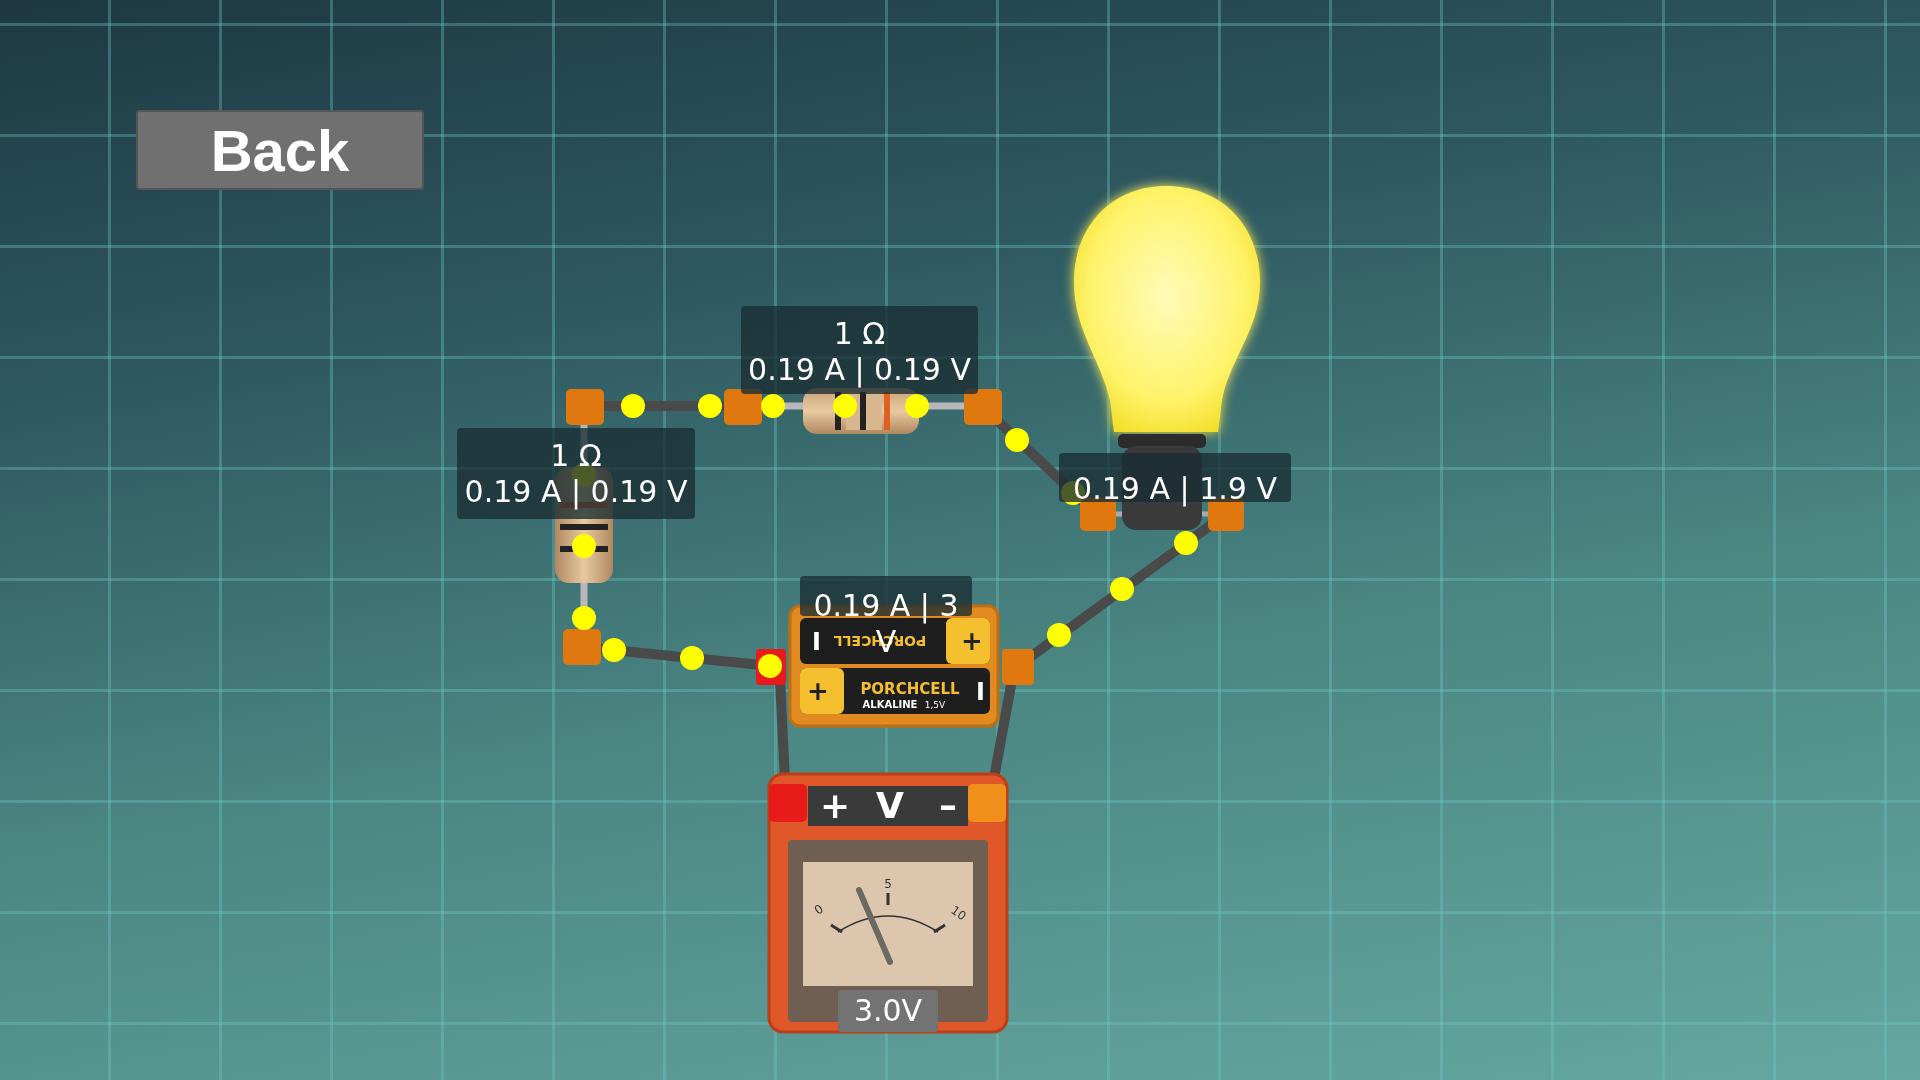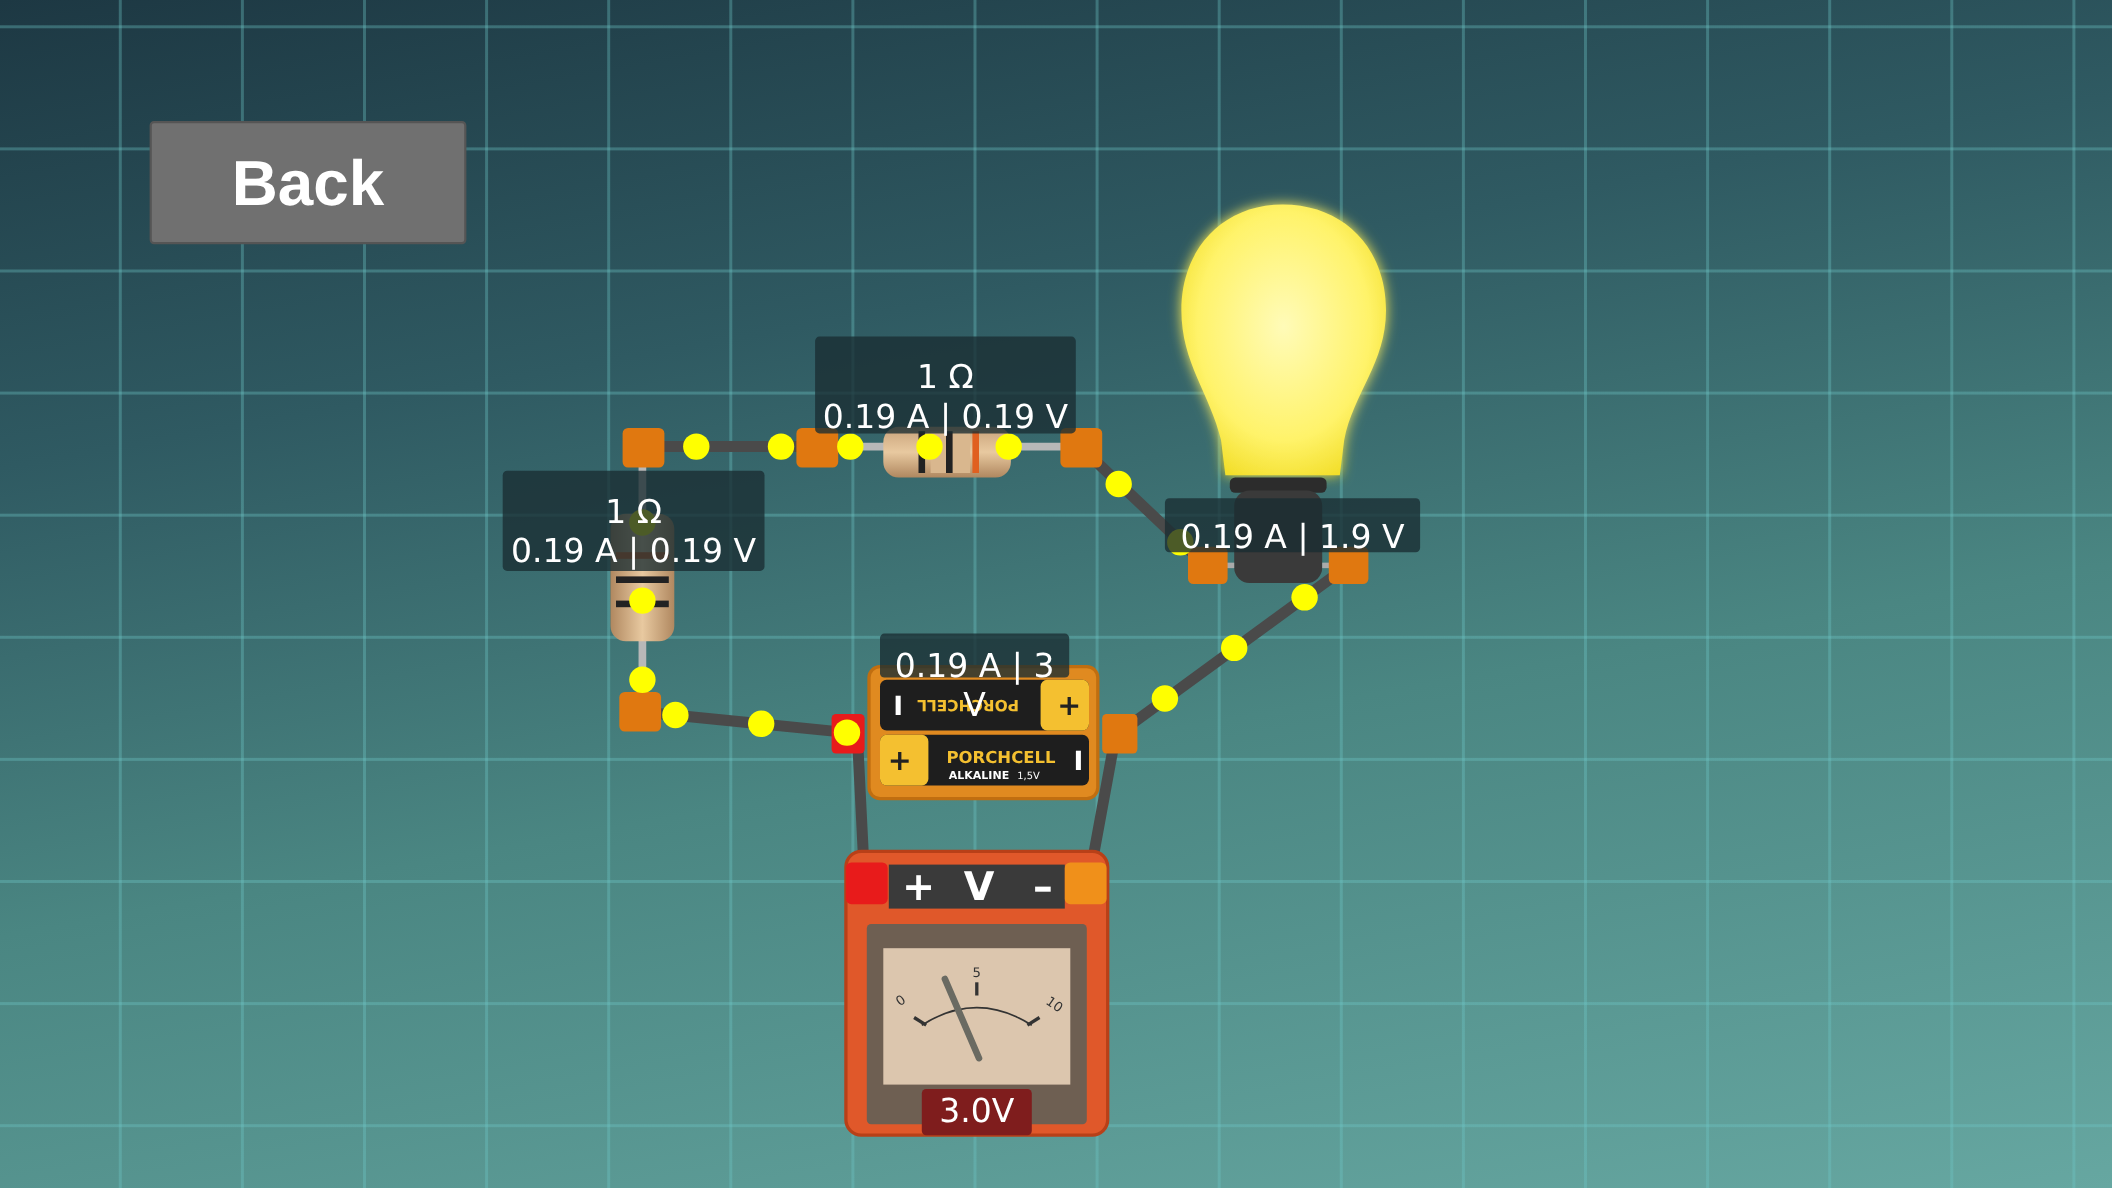--- a/index.html
+++ b/index.html
@@ -10,34 +10,34 @@
   }
   .grid {
     position: absolute; inset: 0;
     background-image:
       linear-gradient(to right, rgba(110,200,200,0.35) 0, rgba(110,200,200,0.35) 3px, transparent 3px),
       linear-gradient(to bottom, rgba(110,200,200,0.35) 0, rgba(110,200,200,0.35) 3px, transparent 3px);
     background-size: 111px 111px;
     background-position: 108px 23px;
   }
   .back-btn {
-    position: absolute; left: 136px; top: 110px; width: 288px; height: 112px;
+    position: absolute; left: 136px; top: 110px; width: 288px; height: 80px;
     background: #707070; border: 2px solid #555; border-radius: 4px; box-sizing: border-box;
     color: #fff; font-family: "Liberation Sans", sans-serif; font-weight: bold; font-size: 58px;
     display: flex; align-items: center; justify-content: center; cursor: pointer;
   }
   svg.scene { position: absolute; left: 0; top: 0; }
   .label {
     position: absolute; background: rgba(25,45,50,0.78); color: #fff; border-radius: 4px;
     font-family: "DejaVu Sans", sans-serif; text-align: center; line-height: 1.2;
-    font-size: 30px; box-sizing: border-box; padding-top: 20px;
+    font-size: 30px; box-sizing: border-box; padding-top: 10px;
   }
   .vm-readout {
     position: absolute; left: 838px; top: 990px; width: 100px; height: 42px;
-    background: #7f1d1d; color: #fff; font-size: 30px; text-align: center; line-height: 42px;
+    background: #737373; color: #fff; font-size: 30px; text-align: center; line-height: 42px;
     border-radius: 4px;
   }
 </style>
 </head>
 <body>
 
 <div class="grid"></div>
 
 <div class="back-btn">Back</div>
 

